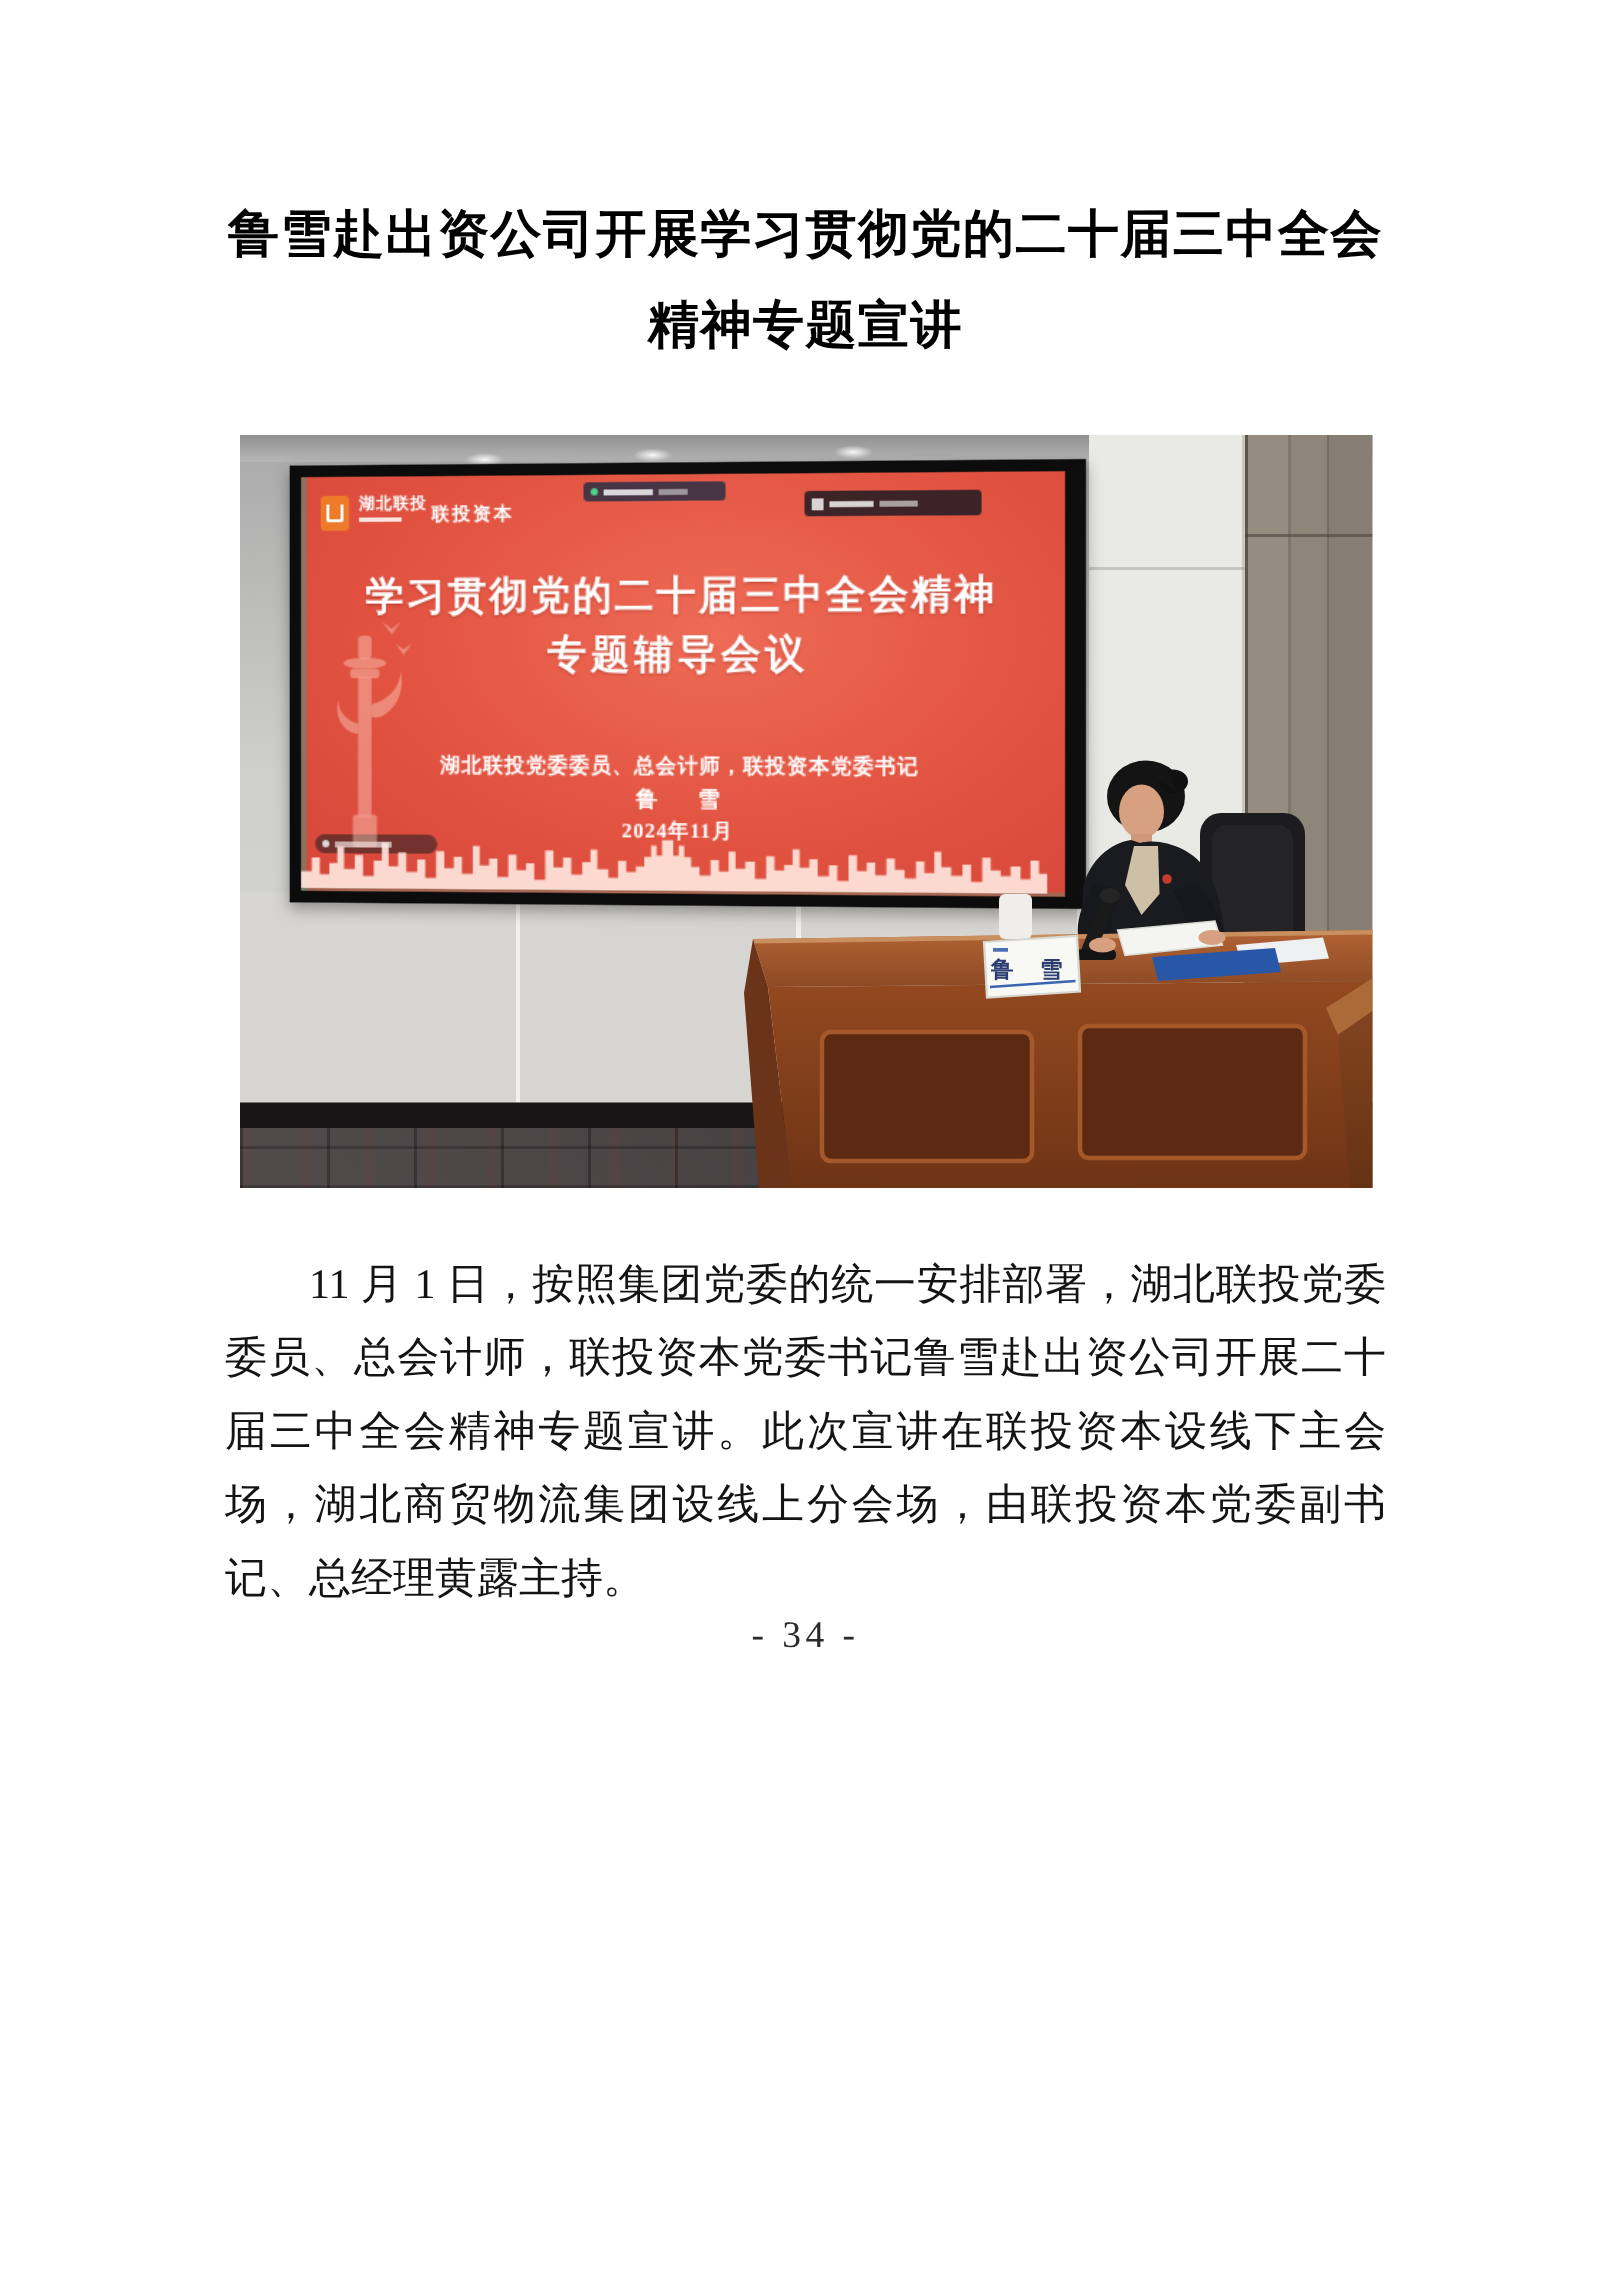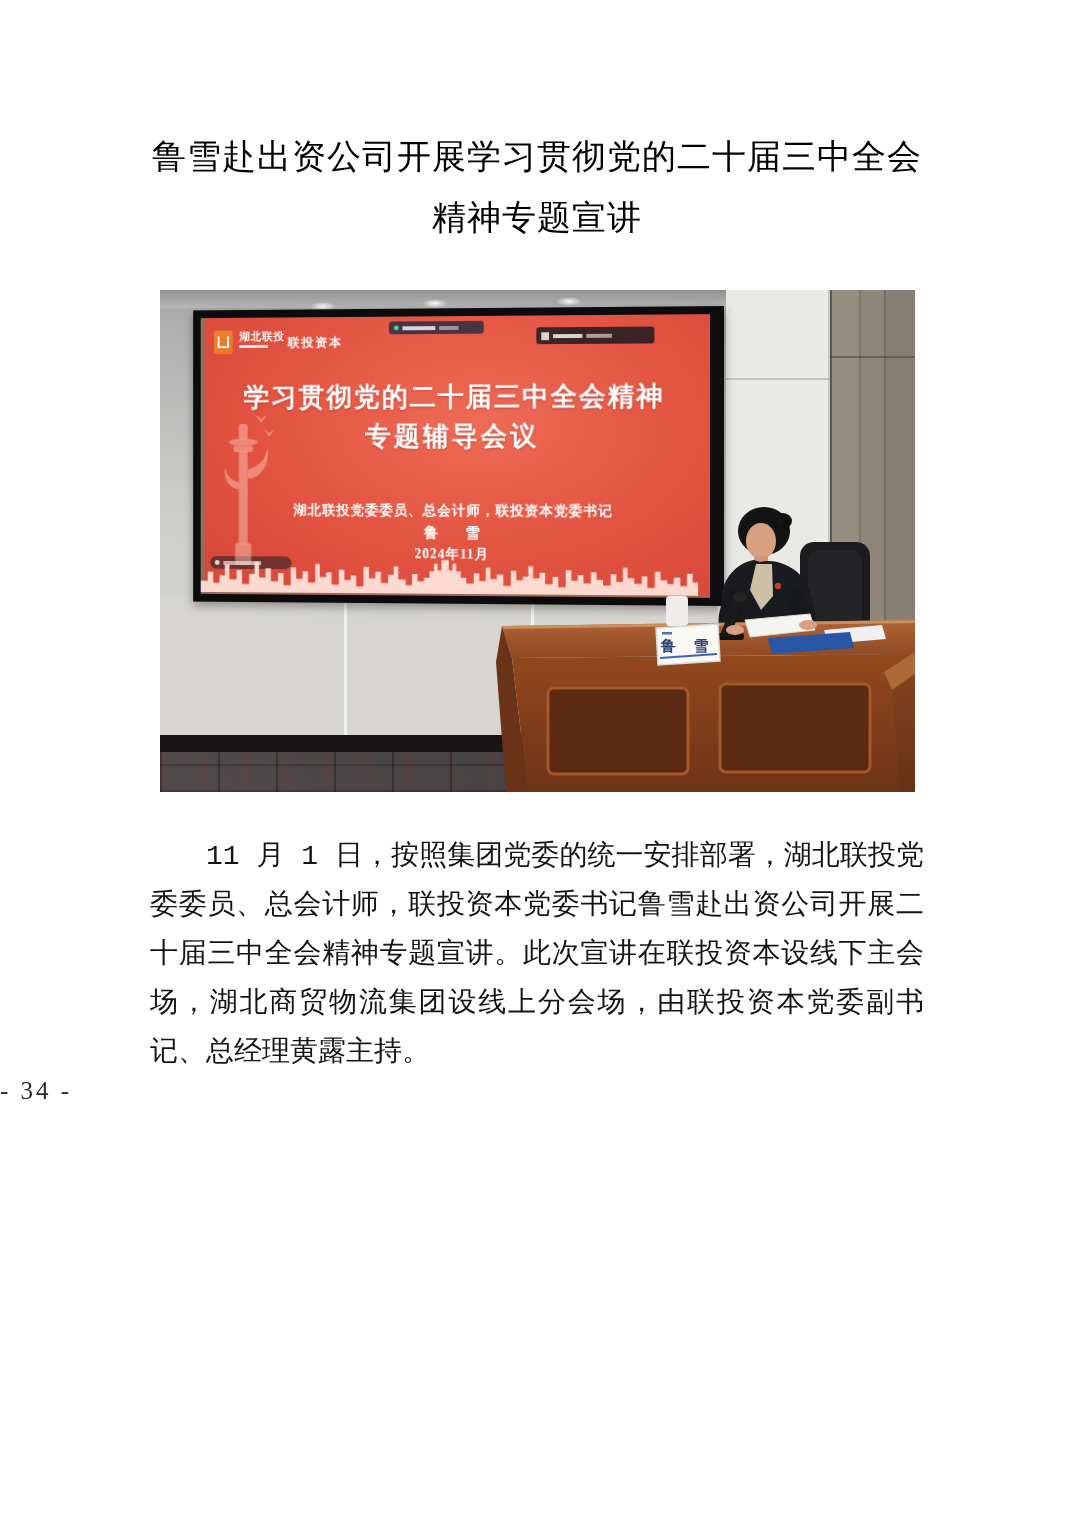--- a/index.html
+++ b/index.html
@@ -2,21 +2,21 @@
 <html><head>
 <meta charset="utf-8">
 <style>
   html,body{margin:0;padding:0;background:#ffffff;}
   .page{
     position:relative;width:1074px;height:1520px;margin:0 auto;background:#ffffff;
     font-family:"Liberation Serif","DejaVu Serif",serif;color:#111;overflow:hidden;
   }
   
   .doc-title{
-    margin:126px 80px 0;text-align:center;font-size:34px;font-weight:400;
+    margin:126px 80px 0;text-align:center;font-size:34px;font-weight:700;
     line-height:61px;color:#000;letter-spacing:1px;
   }
   
   .photo{
     position:relative;width:755px;height:502px;margin:42px auto 0;overflow:hidden;
     background:#c9c9c9;
   }
   .photo *{position:absolute;}
   .wall-upper{left:0;top:0;right:0;bottom:0;background:linear-gradient(180deg,#a9a9a9 0,#cfcfcd 45%,#d8d7d4 100%);}
   .ceiling{left:0;top:0;right:0;height:18px;background:linear-gradient(180deg,#8f8f8f,#b8b8b8);}
@@ -68,24 +68,24 @@
   .slide-t2{left:0;right:0;top:104px;text-align:center;font-size:27px;font-weight:700;letter-spacing:3px;text-shadow:0 1px 2px rgba(120,20,10,.35);}
   .slide-sub{left:0;right:0;top:189px;text-align:center;font-size:14px;font-weight:700;letter-spacing:1px;}
   .slide-presenter{left:0;right:0;top:211px;text-align:center;font-size:15px;font-weight:700;letter-spacing:12px;text-indent:12px;}
   .slide-date{left:0;right:0;top:233px;text-align:center;font-size:14px;font-weight:700;letter-spacing:1px;}
   .skyline{left:0;right:0;bottom:2px;height:40px;}
   .huabiao{left:14px;bottom:26px;width:66px;height:170px;opacity:.55;}
   .foreground{left:0;top:0;width:755px;height:502px;}
   
   .body-text{
     margin:40px 150px 0;width:774px;font-size:28px;line-height:49px;
-    text-align:justify;text-indent:2em;color:#141414;font-family:Liberation Mono, monospace;
+    text-align:justify;text-indent:2em;color:#141414;
   }
   .body-text.p2{margin-top:0;}
-  .page-number{margin-top:0;text-align:left;font-size:25px;color:#2b2b2b;letter-spacing:3px;}
+  .page-number{margin-top:0;text-align:center;font-size:25px;color:#2b2b2b;letter-spacing:3px;}
 </style>
 </head>
 <body>
 
 <div class="page">
 
   <h1 class="doc-title"><span>鲁雪赴出资公司开展学习贯彻党的二十届三中全会</span><br><span>精神专题宣讲</span></h1>
 
   <figure class="photo" style="margin-left:auto;margin-right:auto;">
     <div class="wall-upper"></div>

